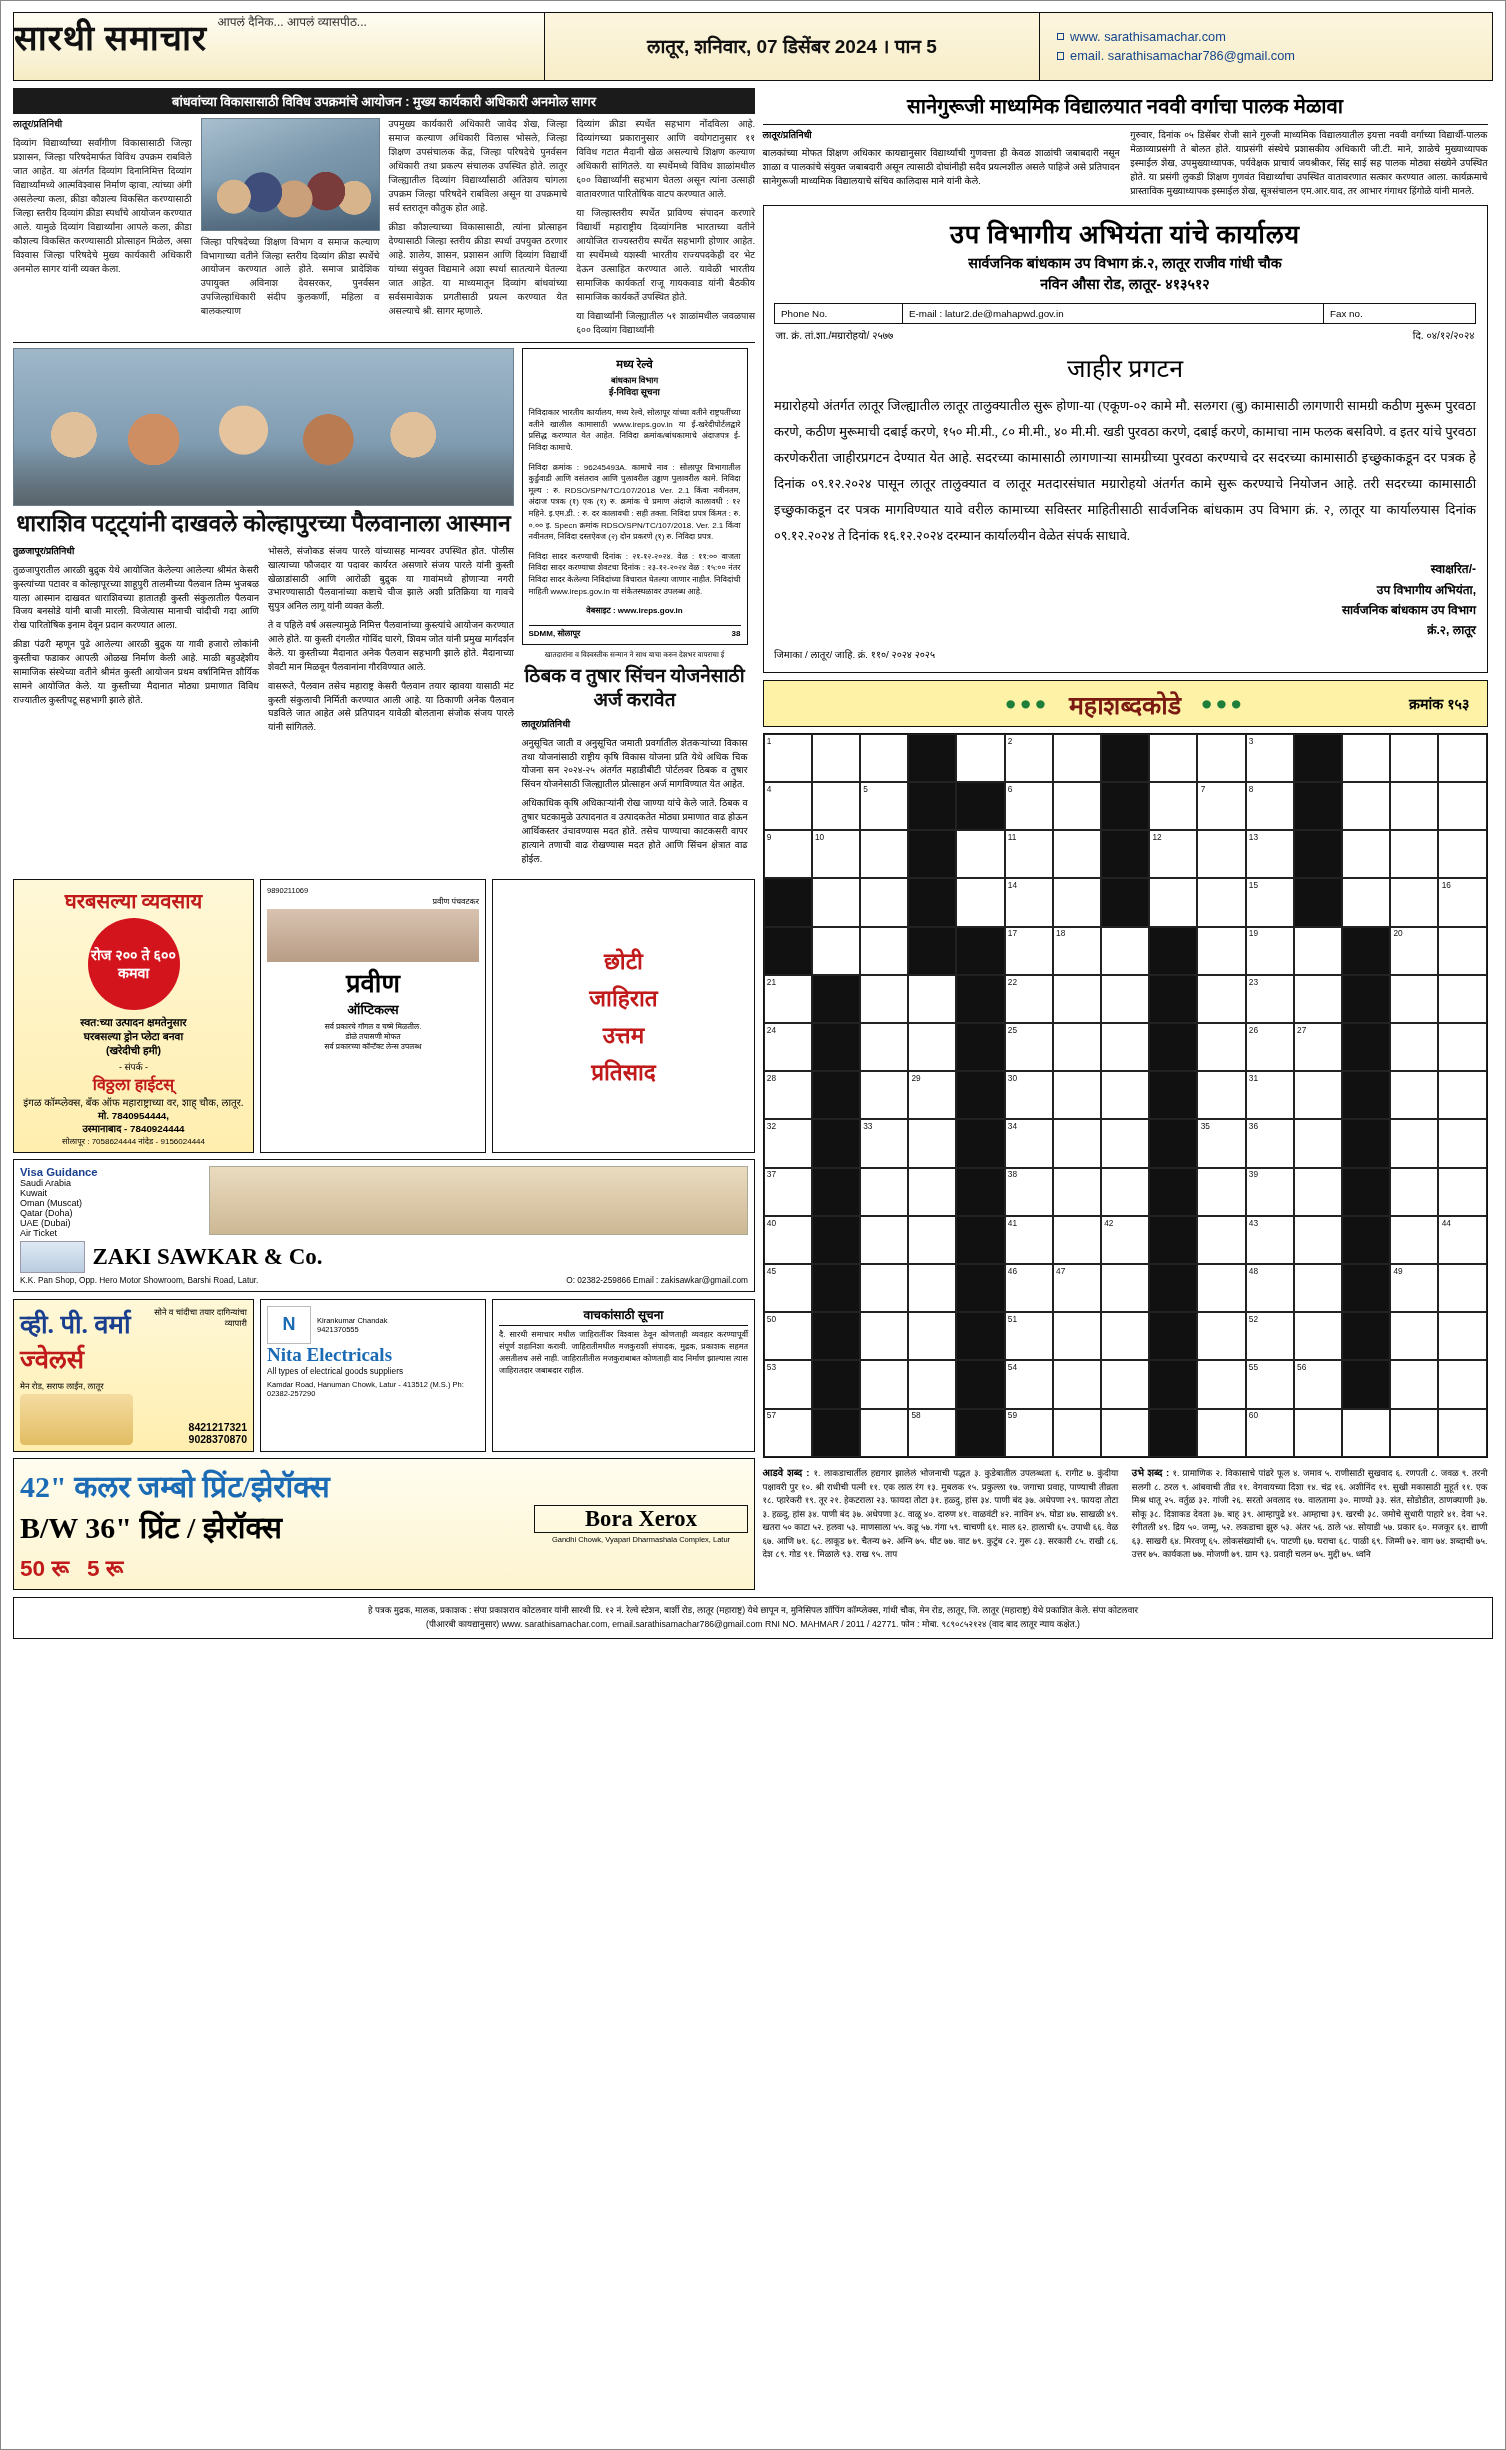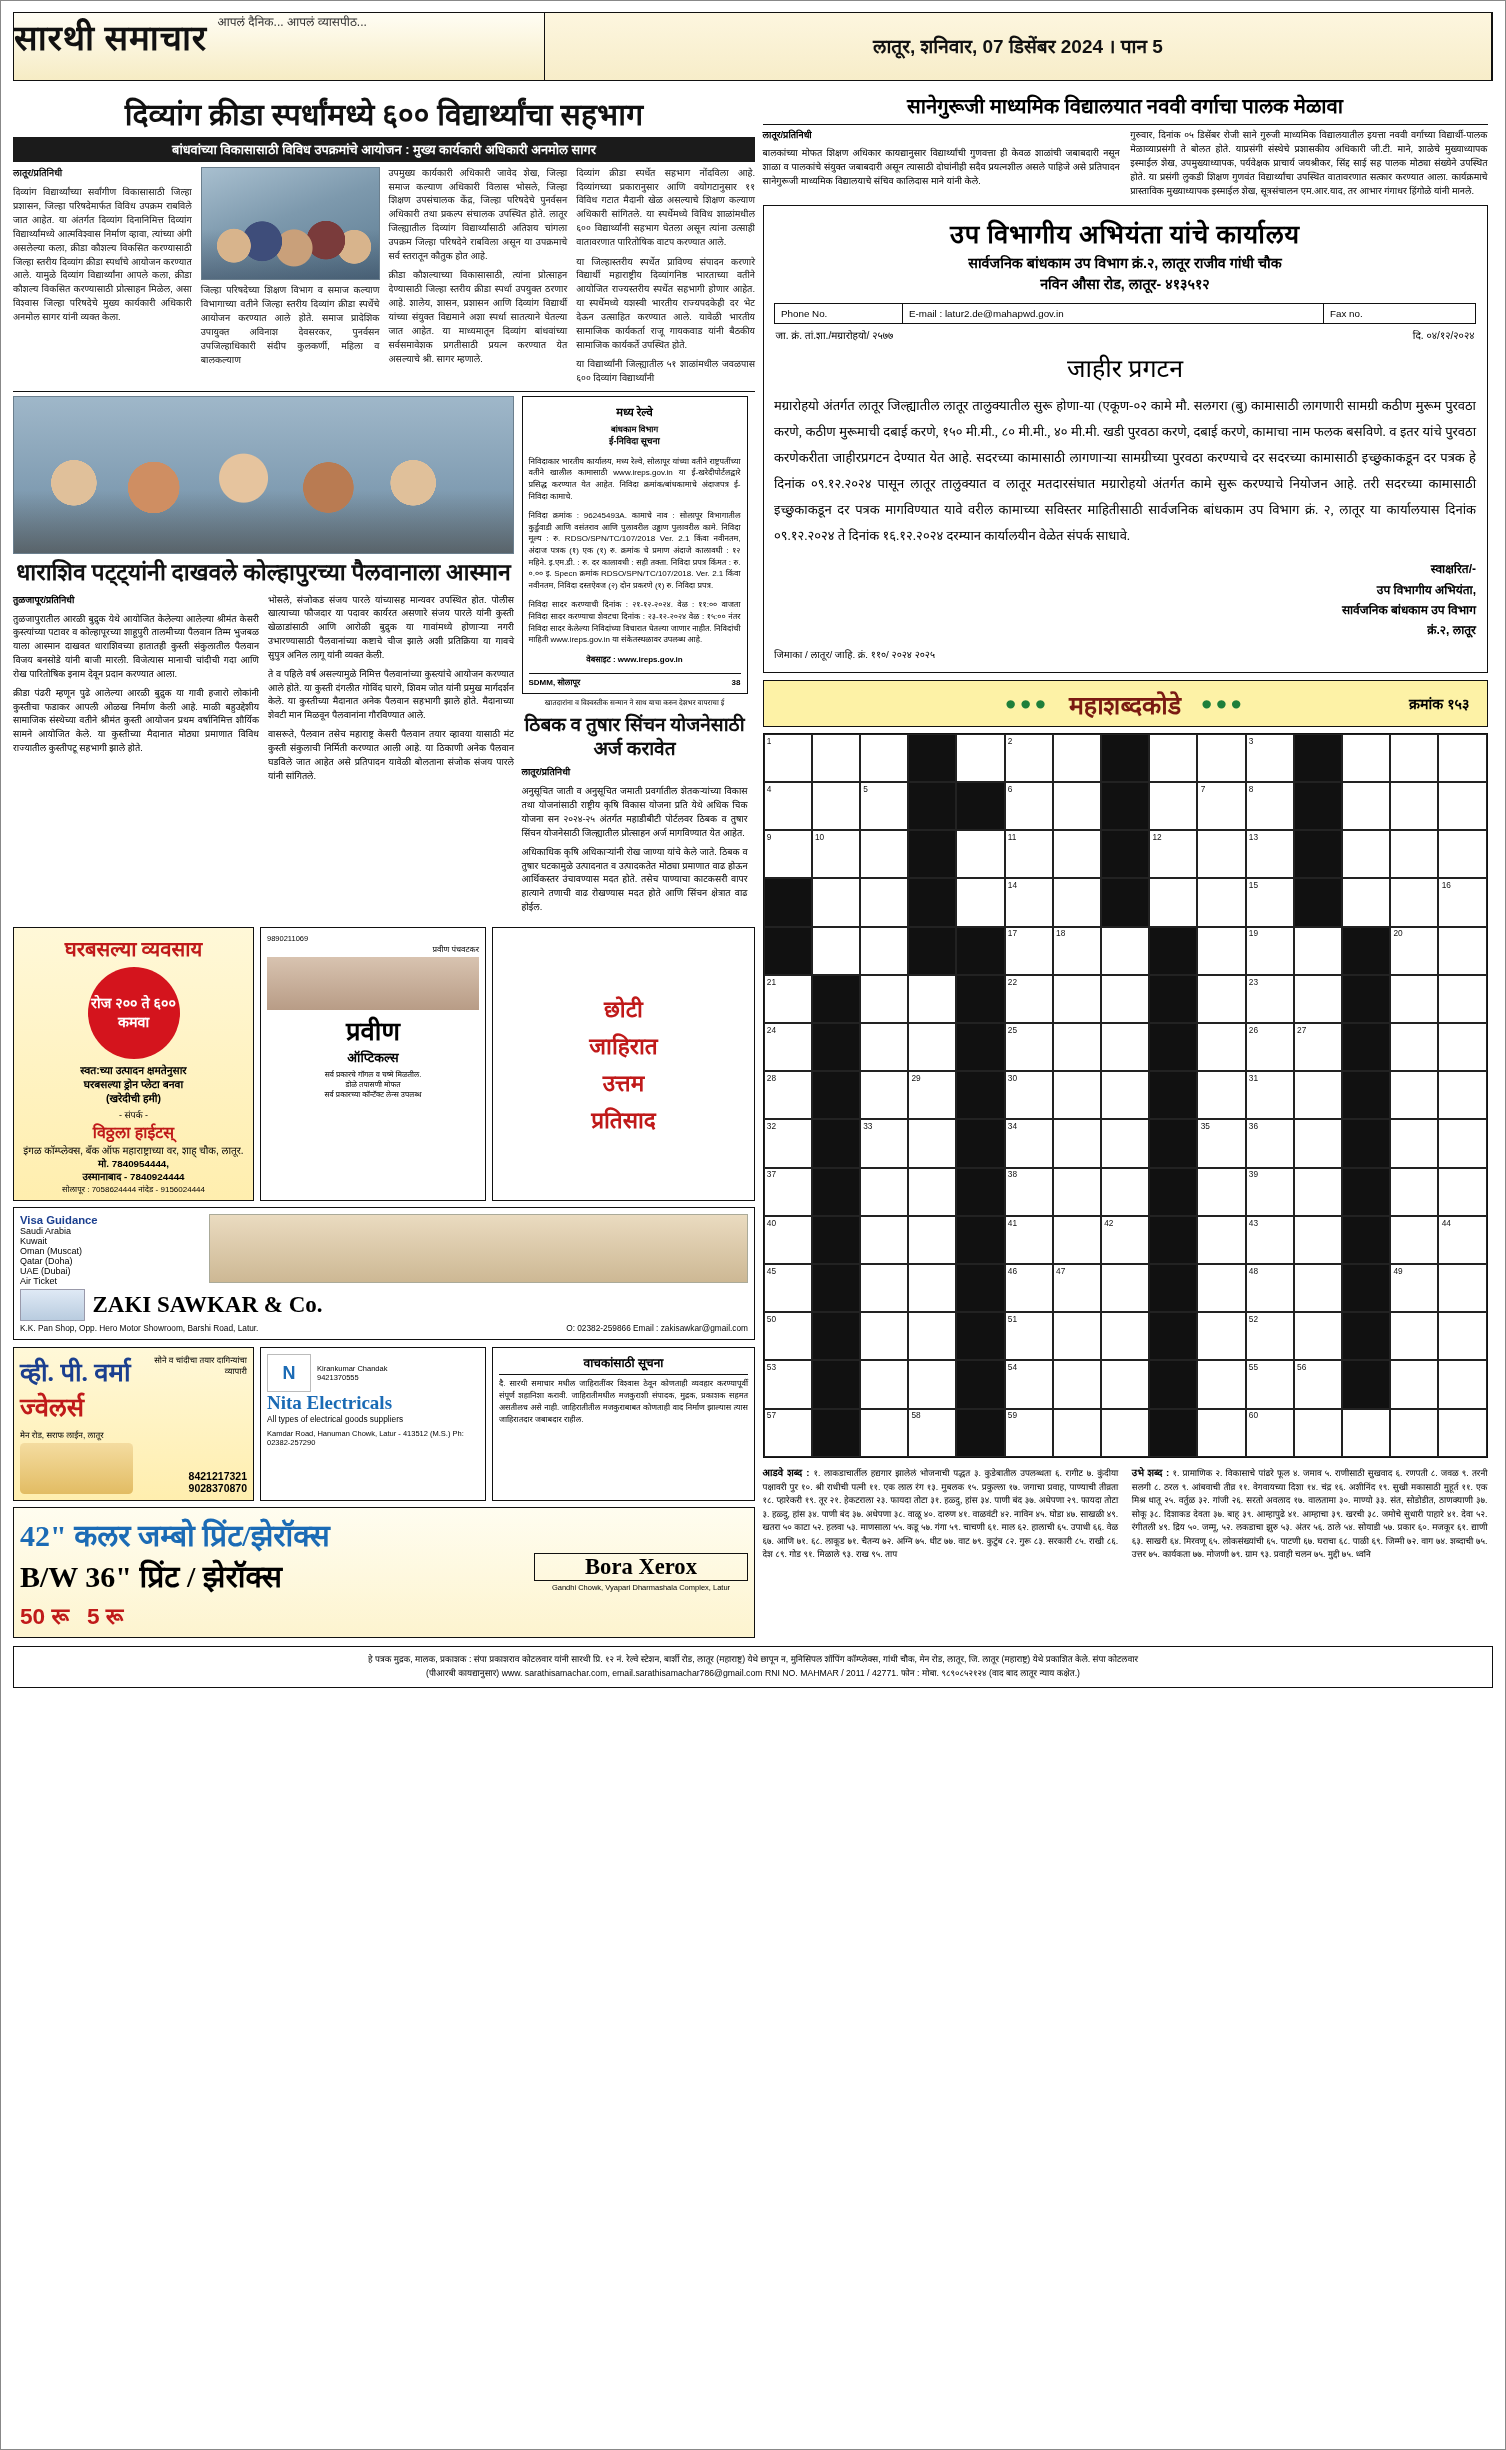--- a/index.html
+++ b/index.html
@@ -164,27 +164,36 @@
 <body>
 
 <div class="page">
 
   <div class="masthead">
     <div class="mast-left">
       <div class="mast-title">सारथी समाचार</div>
       <div class="mast-tag">आपलं दैनिक... आपलं व्यासपीठ...</div>
     </div>
     <div class="mast-mid">लातूर, शनिवार, 07 डिसेंबर 2024 । पान 5</div>
+    <div class="mast-right">
+      <div>
+          <span class="sq"></span>
+        <span>www. sarathisamachar.com</span>
+        </div>
+      <div>
+          <span class="sq"></span>
+        <span>email. sarathisamachar786@gmail.com</span>
+        </div>
+    </div>
   </div>
 
   <div class="body-grid">
 
     <div class="col-left">
 
-      <h1 class="lead">दिव्यांग क्रीडा स्पर्धांमध्ये ६०० विद्यार्थ्यांचा सहभाग</h1>
       <div class="subbar">बांधवांच्या विकासासाठी विविध उपक्रमांचे आयोजन : मुख्य कार्यकारी अधिकारी अनमोल सागर</div>
 
       <div class="news-cols">
         <p class="byline">लातूर/प्रतिनिधी</p>
         <p>दिव्यांग विद्यार्थ्यांच्या सर्वांगीण विकासासाठी जिल्हा प्रशासन, जिल्हा परिषदेमार्फत विविध उपक्रम राबविले जात आहेत. या अंतर्गत दिव्यांग दिनानिमित्त दिव्यांग विद्यार्थ्यांमध्ये आत्मविश्वास निर्माण व्हावा, त्यांच्या अंगी असलेल्या कला, क्रीडा कौशल्य विकसित करण्यासाठी जिल्हा स्तरीय दिव्यांग क्रीडा स्पर्धांचे आयोजन करण्यात आले. यामुळे दिव्यांग विद्यार्थ्यांना आपले कला, क्रीडा कौशल्य विकसित करण्यासाठी प्रोत्साहन मिळेल, असा विश्वास जिल्हा परिषदेचे मुख्य कार्यकारी अधिकारी अनमोल सागर यांनी व्यक्त केला.</p>
         <div class="photo people"></div>
         <p>जिल्हा परिषदेच्या शिक्षण विभाग व समाज कल्याण विभागाच्या वतीने जिल्हा स्तरीय दिव्यांग क्रीडा स्पर्धेचे आयोजन करण्यात आले होते. समाज प्रादेशिक उपायुक्त अविनाश देवसरकर, पुनर्वसन उपजिल्हाधिकारी संदीप कुलकर्णी, महिला व बालकल्याण</p>
         <p>उपमुख्य कार्यकारी अधिकारी जावेद शेख, जिल्हा समाज कल्याण अधिकारी विलास भोसले, जिल्हा शिक्षण उपसंचालक केंद्र, जिल्हा परिषदेचे पुनर्वसन अधिकारी तथा प्रकल्प संचालक उपस्थित होते. लातूर जिल्ह्यातील दिव्यांग विद्यार्थ्यांसाठी अतिशय चांगला उपक्रम जिल्हा परिषदेने राबविला असून या उपक्रमाचे सर्व स्तरातून कौतुक होत आहे.</p>
         <p>क्रीडा कौशल्याच्या विकासासाठी, त्यांना प्रोत्साहन देण्यासाठी जिल्हा स्तरीय क्रीडा स्पर्धा उपयुक्त ठरणार आहे. शालेय, शासन, प्रशासन आणि दिव्यांग विद्यार्थी यांच्या संयुक्त विद्यमाने अशा स्पर्धा सातत्याने घेतल्या जात आहेत. या माध्यमातून दिव्यांग बांधवांच्या सर्वसमावेशक प्रगतीसाठी प्रयत्न करण्यात येत असल्याचे श्री. सागर म्हणाले.</p>
         <p>दिव्यांग क्रीडा स्पर्धेत सहभाग नोंदविला आहे. दिव्यांगच्या प्रकारानुसार आणि वयोगटानुसार ११ विविध गटात मैदानी खेळ असल्याचे शिक्षण कल्याण अधिकारी सांगितले. या स्पर्धेमध्ये विविध शाळांमधील ६०० विद्यार्थ्यांनी सहभाग घेतला असून त्यांना उत्साही वातावरणात पारितोषिक वाटप करण्यात आले.</p>

